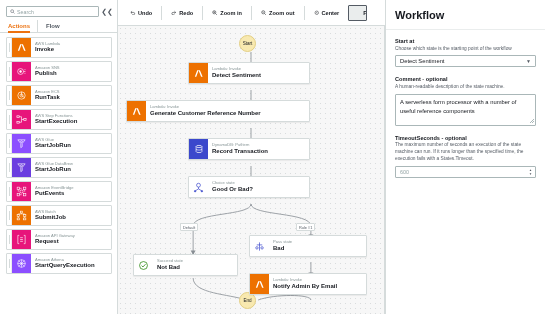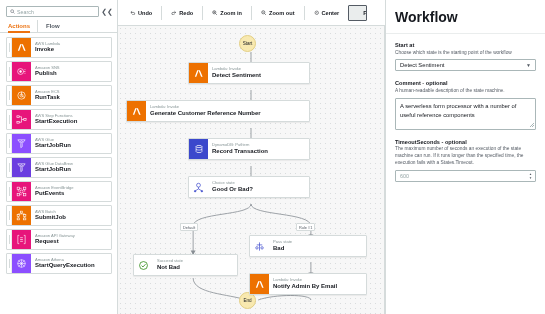--- a/index.html
+++ b/index.html
@@ -128,21 +128,21 @@
 
   
   .rpanel{
     width:160px;flex:0 0 160px;height:314px;background:#fff;
     border-left:1px solid #d5dbdb;box-sizing:border-box;
     display:flex;flex-direction:column;overflow:hidden;
   }
   .rp-head{
     padding:9px 9px 8px 9px;border-bottom:1px solid #eaeded;
   }
-  .rp-title{font-size:14px;font-weight:bold;color:#16191f;}
+  .rp-title{font-size:11px;font-weight:bold;color:#16191f;}
   .rp-body{padding:8px 9px 0 9px;overflow:hidden;}
   .fld{margin-bottom:9px;}
   .fld-label{font-size:5.6px;font-weight:bold;color:#16191f;margin-bottom:1.5px;}
   .fld-desc{font-size:4.8px;color:#545b64;line-height:1.45;margin-bottom:3px;}
   .sel{
     height:12px;border:1px solid #aab7b8;border-radius:1px;background:#fff;
     display:flex;align-items:center;justify-content:space-between;
     padding:0 4px;font-size:5.8px;color:#16191f;box-sizing:border-box;
   }
   .sel .cv{font-size:5px;color:#545b64;}

